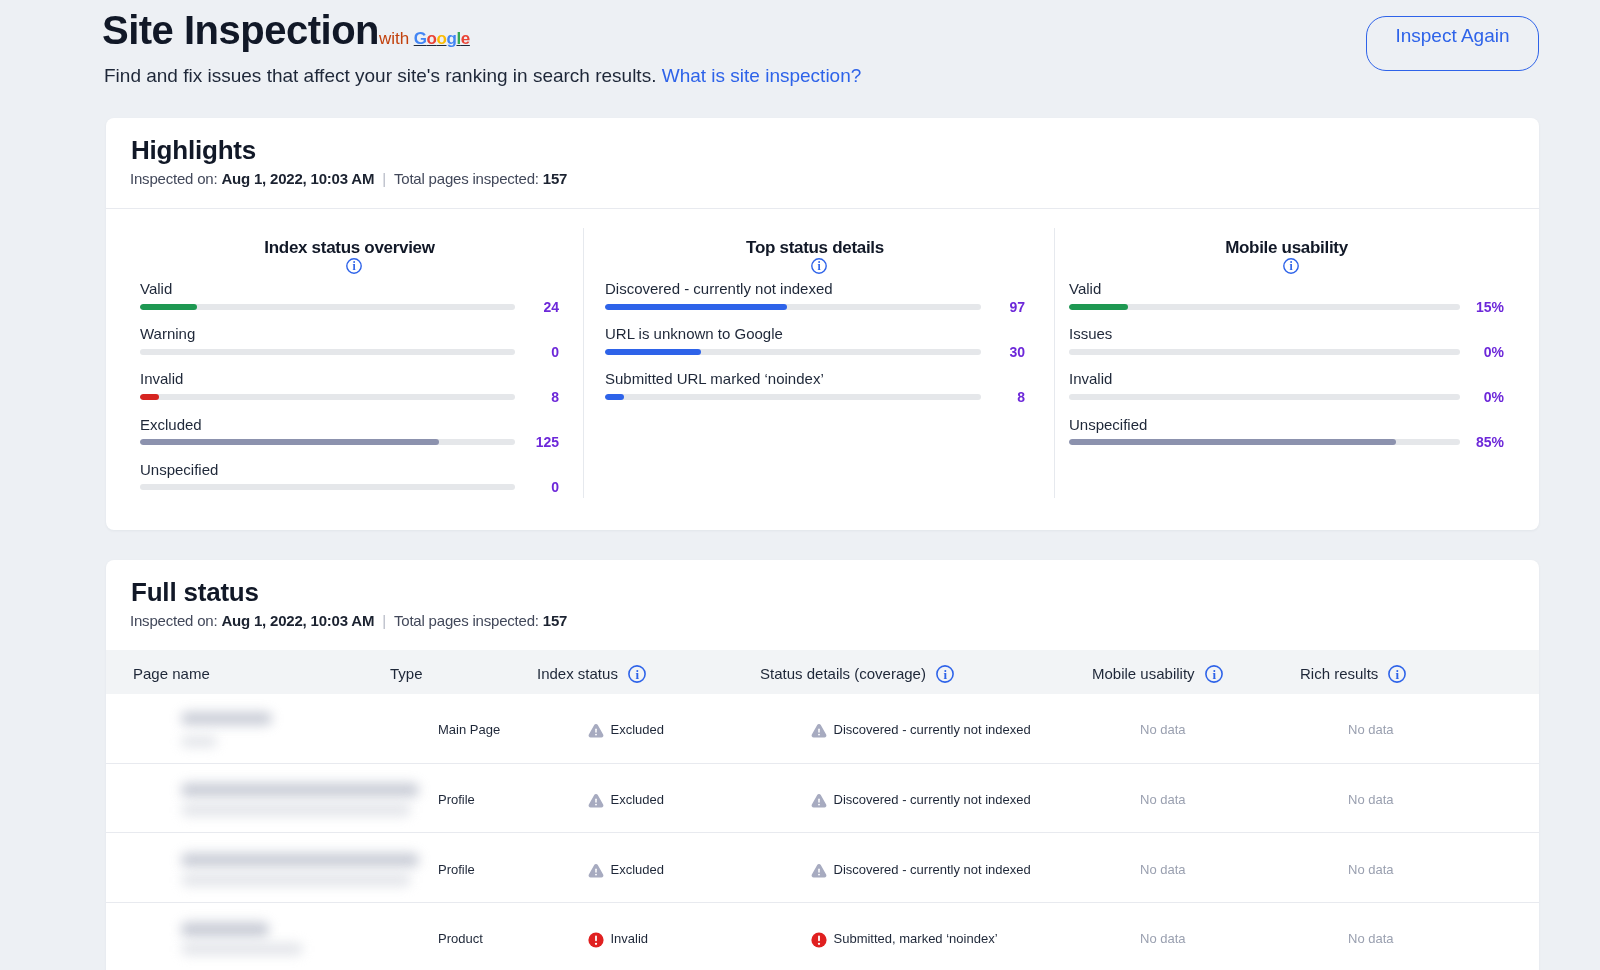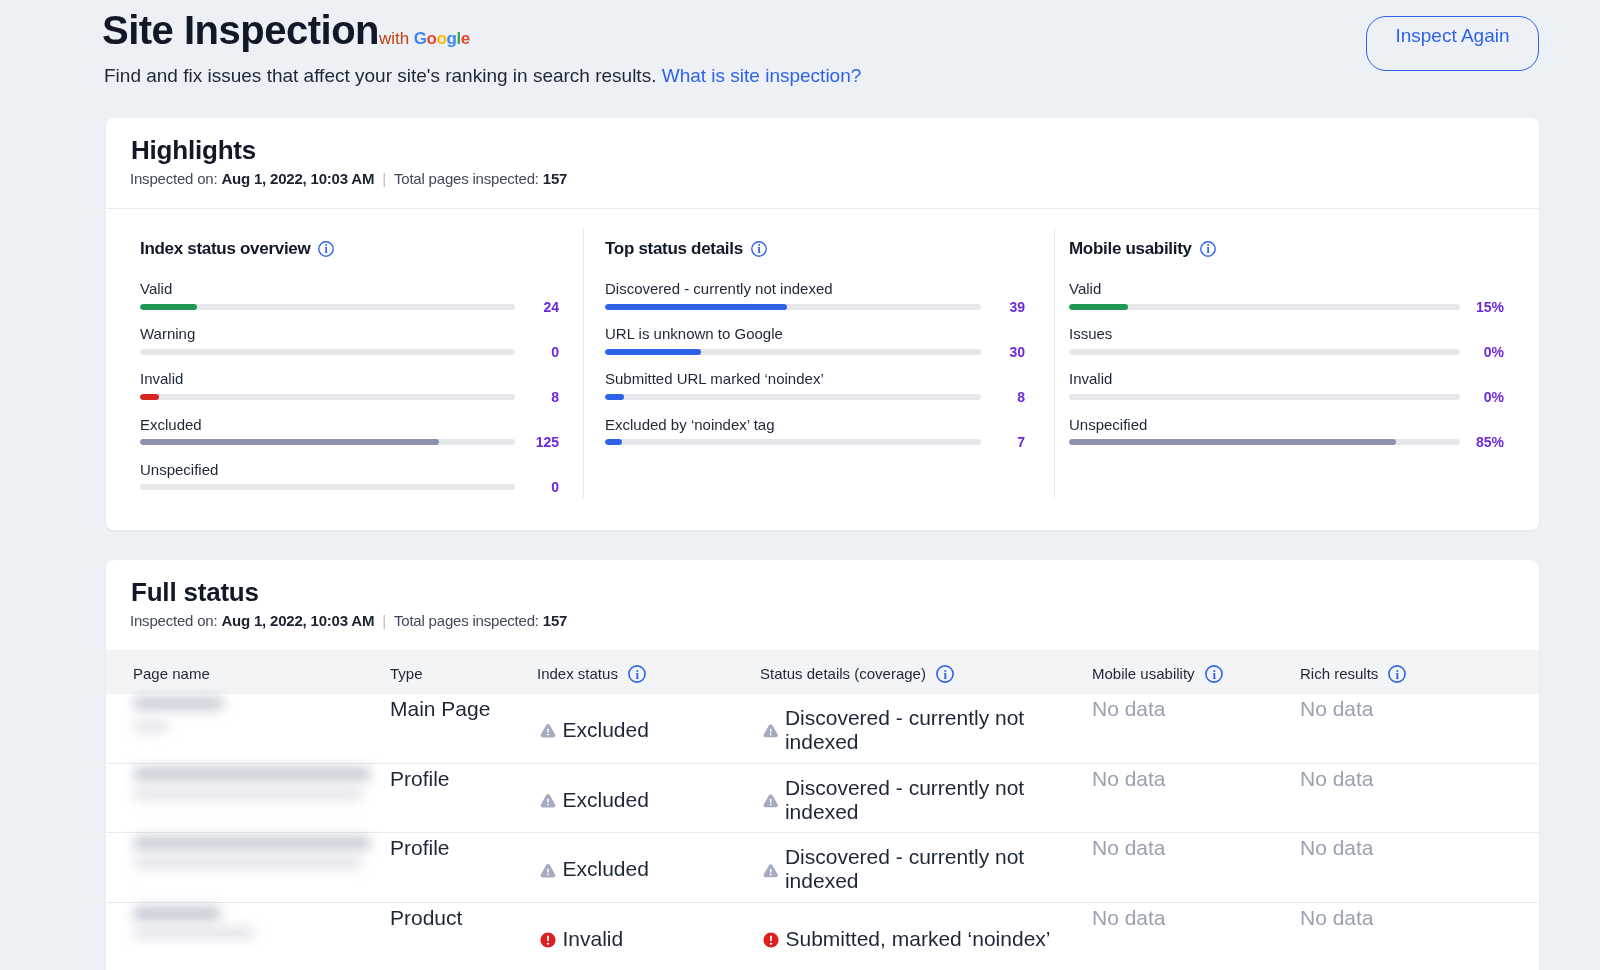--- a/index.html
+++ b/index.html
@@ -10,21 +10,21 @@
     color:#1E2738;
     position:relative;
   }
   .page { position:absolute; left:106px; top:0; width:1433px; }
 
   
   .titlebar { position:relative; height:56px; }
   .h1row { position:absolute; left:-4px; top:8px; white-space:nowrap; }
   .h1 { font-size:40px; font-weight:700; color:#111827; letter-spacing:-0.5px; display:inline; }
   .with { font-size:17px; color:#c2410c; margin-left:0; }
-  .google { font-size:17px; font-weight:700; letter-spacing:-0.4px; }
+  .google { font-size:17px; font-weight:700; letter-spacing:-0.4px;text-decoration:underline; }
   .g1{color:#4285F4}.g2{color:#EA4335}.g3{color:#FBBC05}.g4{color:#4285F4}.g5{color:#34A853}.g6{color:#EA4335}
   .inspect-btn {
     position:absolute; right:0; top:16px; width:173px; height:55px;
     border:1.5px solid #2E63E9; border-radius:20px; color:#2E63E9;
     font-size:19px; text-align:center; line-height:37px; background:transparent;
   }
   .subtitle { position:absolute; top:65px; left:-2px; font-size:19px; color:#1E2738; }
   .subtitle a { color:#2E63E9; text-decoration:none; }
 
   
@@ -40,40 +40,40 @@
 
   .hl-divider { margin-top:21px; border-top:1px solid #E8EAEF; }
 
   .cols { display:flex; }
   .col { padding-top:31px; }
   .colA { width:477px; padding-left:34px; padding-right:24px; }
   .colB { width:471px; padding-left:22px; padding-right:29px; }
   .colC { width:485px; padding-left:15px; padding-right:35px; }
   .cols { position:relative; }
   .vline { position:absolute; top:19px; width:1px; height:270px; background:#E6E9EE; }
-  .col-title-row { display:flex; align-items:center; height:21px; margin-top:-2px; margin-bottom:20px; }
+  .col-title-row { display:flex; align-items:center; height:21px; margin-top:-2px; margin-bottom:20px;flex-direction:column; }
   .col-title { font-size:17px; font-weight:700; color:#111827; letter-spacing:-0.3px; }
   .icon-i { margin-left:8px; }
 
   .metric { height:45.2px; }
   .metric .lab { font-size:15px; color:#1E2738; line-height:19px; }
   .barrow { display:flex; align-items:center; margin-top:5.5px; height:6px; }
   .track { flex:1; height:6px; border-radius:3px; background:#E5E7EA; position:relative; overflow:hidden; }
   .fill { position:absolute; left:0; top:0; bottom:0; border-radius:3px; }
   .f-green{background:#1E9852}
   .f-red{background:#D62420}
   .f-purple{background:#8C92AE}
   .f-blue{background:#2E63E9}
   .val { width:44px; text-align:right; flex:none; font-size:14px; font-weight:700; color:#6d28d9; }
 
   
   .thead { margin-top:21px; height:44px; background:#F2F4F6; display:flex; align-items:center; padding-top:3px; font-size:15px; color:#1E2738; }
   .thead svg { width:18px; height:18px; }
   .thead .icon-i { margin-left:10px; }
-  .trow { height:69.7px; padding-top:3px; border-bottom:1px solid #E8EAEF; display:flex; font-size:21px; color:#1E2738; }
+  .trow { height:69.7px; padding-top:3px; border-bottom:1px solid #E8EAEF; display:flex; align-items:center; font-size:13px; color:#1E2738;padding-left:48px; }
   .c1{width:284px; padding-left:27px;}
   .c2{width:147px;}
   .c3{width:223px;}
   .c4{width:332px;}
   .c5{width:208px;}
   .c6{flex:1;}
   .hcell { display:flex; align-items:center; }
   .nodata { color:#9AA0B0; }
   .statcell { display:flex; align-items:center; }
   .statcell svg { margin-left:2.5px; position:relative; top:1.5px; }
@@ -164,48 +164,39 @@
                 <text x="8.2" y="12.2" font-family="Liberation Serif" font-size="11.5" font-weight="bold" fill="#2E63E9" text-anchor="middle">i</text>
               </svg>
             </span>
           </div>
         <div class="metric">
             <div class="lab">Discovered - currently not indexed</div>
             <div class="barrow">
               <div class="track">
                 <div class="fill f-blue" style="width:48.4%"></div>
               </div>
-              <div class="val">39</div>
+              <div class="val">97</div>
             </div>
           </div>
         <div class="metric">
             <div class="lab">URL is unknown to Google</div>
             <div class="barrow">
               <div class="track">
                 <div class="fill f-blue" style="width:25.5%"></div>
               </div>
               <div class="val">30</div>
             </div>
           </div>
         <div class="metric">
             <div class="lab">Submitted URL marked ‘noindex’</div>
             <div class="barrow">
               <div class="track">
                 <div class="fill f-blue" style="width:5.1%"></div>
               </div>
               <div class="val">8</div>
-            </div>
-          </div>
-        <div class="metric">
-            <div class="lab">Excluded by ‘noindex’ tag</div>
-            <div class="barrow">
-              <div class="track">
-                <div class="fill f-blue" style="width:4.5%"></div>
-              </div>
-              <div class="val">7</div>
             </div>
           </div>
       </div>
       <div class="col colC">
         <div class="col-title-row">
             <span class="col-title">Mobile usability</span>
             <span class="icon-i">
               <svg width="16" height="16" viewBox="0 0 16 16" style="display:block">
                 <circle cx="8" cy="8" r="7.2" fill="none" stroke="#2E63E9" stroke-width="1.4"></circle>
                 <text x="8.2" y="12.2" font-family="Liberation Serif" font-size="11.5" font-weight="bold" fill="#2E63E9" text-anchor="middle">i</text>

